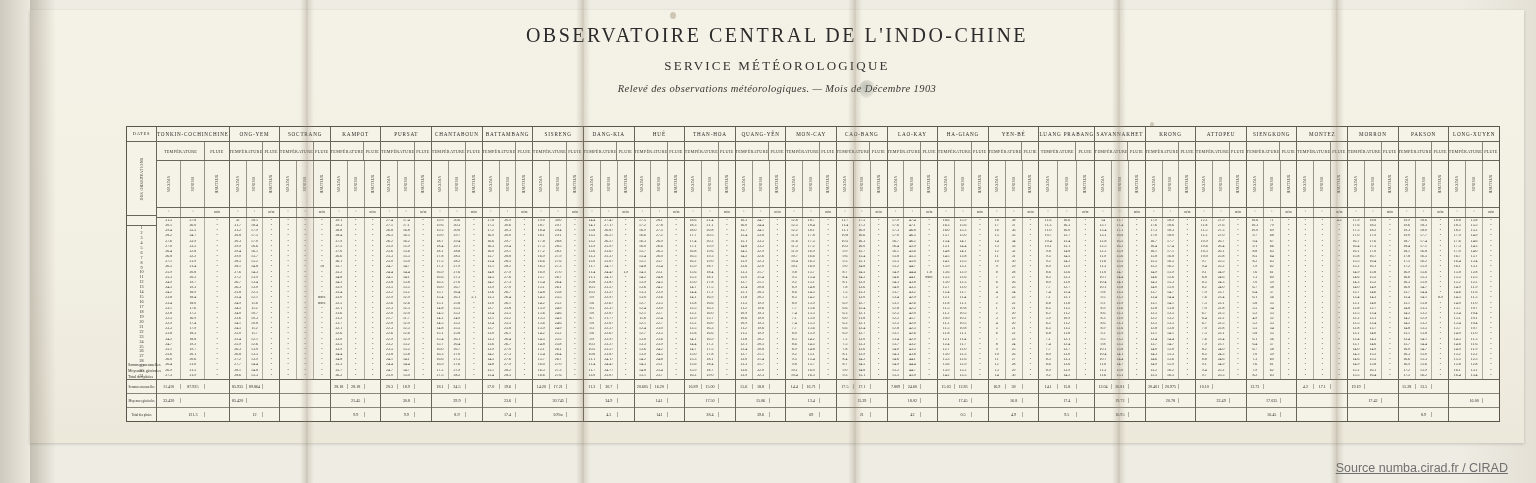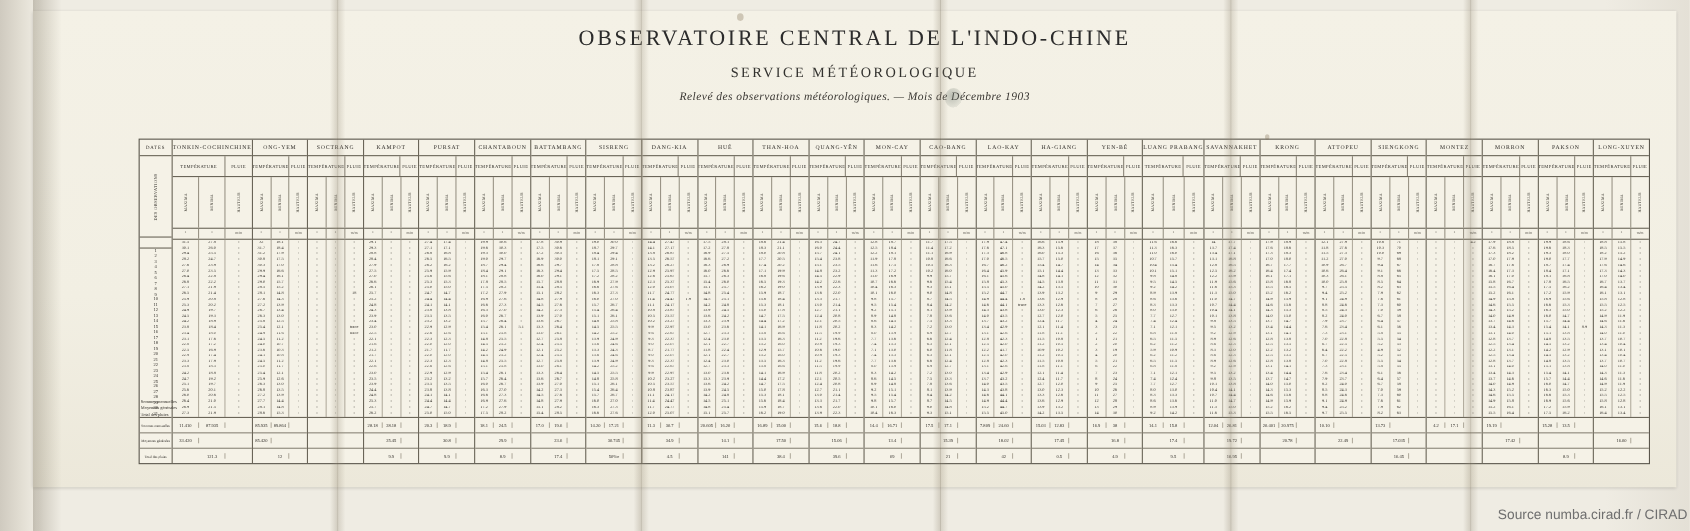--- a/index.html
+++ b/index.html
@@ -139,23 +139,23 @@
     white-space:nowrap;font-size:3.9px;letter-spacing:.4px;color:#33302b;
   }
   .dateblock .body{flex-direction:column;}
   .dateblock .cell{font-size:4.1px;}
   
   .footnotes{
     position:absolute;left:98px;top:352px;width:60px;
     font-size:4px;color:#2f2c27;line-height:1.5;
   }
   .source{
-    position:absolute;right:2px;bottom:8px;
+    position:absolute;right:28px;bottom:8px;
     font-family:"Liberation Sans",sans-serif;
-    font-size:12.5px;color:#6f6f6f;
+    font-size:12.5px;color:#6f6f6f;text-decoration:underline;
   }
   .corner-tape{
     position:absolute;left:0;top:0;width:34px;height:483px;
     background:linear-gradient(90deg,#cfcabf,#e3dfd4 60%,#efece3);
   }
   .blot{
     position:absolute;width:6px;height:7px;border-radius:50%;
     background:rgba(120,100,70,.30);
   }
 </style>

